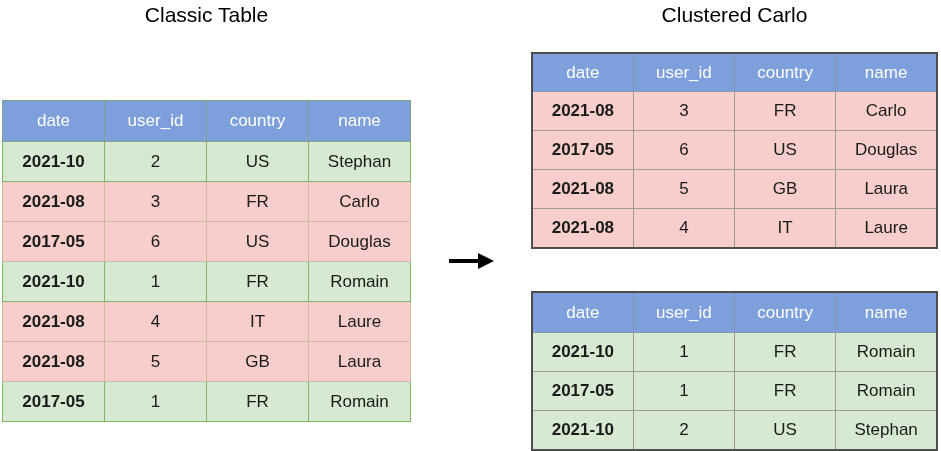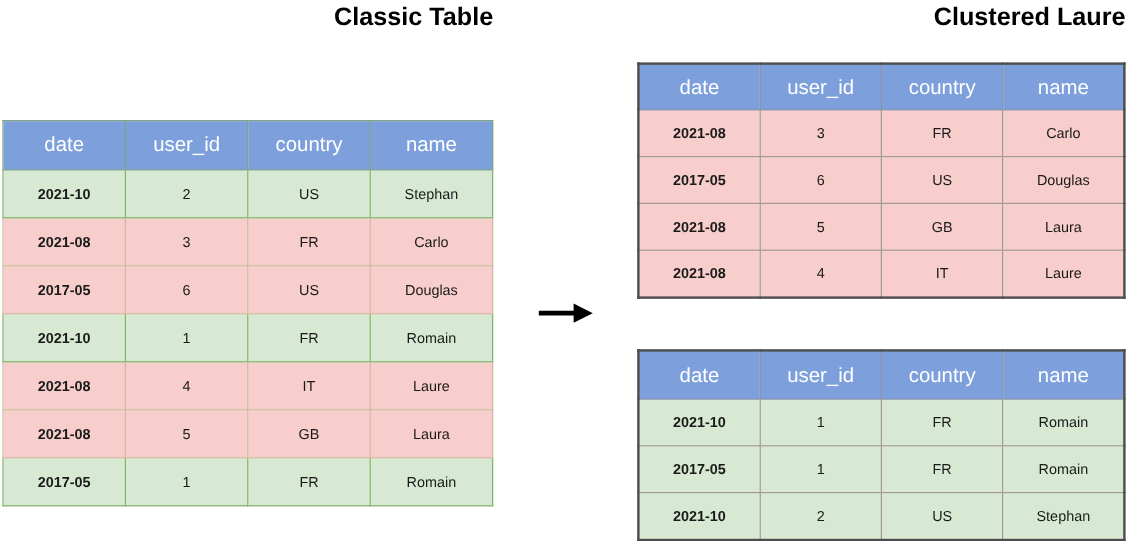--- a/index.html
+++ b/index.html
@@ -9,47 +9,46 @@
   }
   body {
     width: 941px;
     height: 451px;
     position: relative;
     overflow: hidden;
     font-family: "Liberation Sans", sans-serif;
   }
   .title {
     position: absolute;
-    text-align: right;
+    text-align: center;
     font-size: 21px;
     color: var(--title-text, #000);
     top: 3px;
     white-space: nowrap;
-    font-weight: bold;
   }
   .title-left  { left: 2px;   width: 409px; }
   .title-right { left: 531px; width: 407px; }
 
   table {
     position: absolute;
     border-collapse: collapse;
     table-layout: fixed;
   }
   col { width: 25%; }
 
   th {
     background: var(--header-fill, #7d9fdb);
     color: var(--header-text, #fff);
     font-weight: 400;
     font-size: 17px;
     text-align: center;
     padding: 0;
   }
   td {
-    font-size: 12px;
+    font-size: 17px;
     color: var(--cell-text, #1a1a1a);
     text-align: center;
     vertical-align: middle;
     padding: 0;
   }
   td.date { font-weight: bold; }
 
   tr.green td { background: var(--green-fill, #d7e9d2); margin-top: 27px; }
   tr.pink  td { background: var(--pink-fill,  #f7cecc); }
 
@@ -77,21 +76,21 @@
     top: 249px;
     width: 50px;
     height: 24px;
   }
 </style>
 </head>
 <body>
 
 <div class="title title-left">Classic Table</div>
 
-<div class="title title-right">Clustered Laure</div>
+<div class="title title-right">Clustered Carlo</div>
 
 <table class="t-classic">
   <colgroup>
       <col>
       <col>
       <col>
       <col>
     </colgroup>
   <thead>
     <tr>

